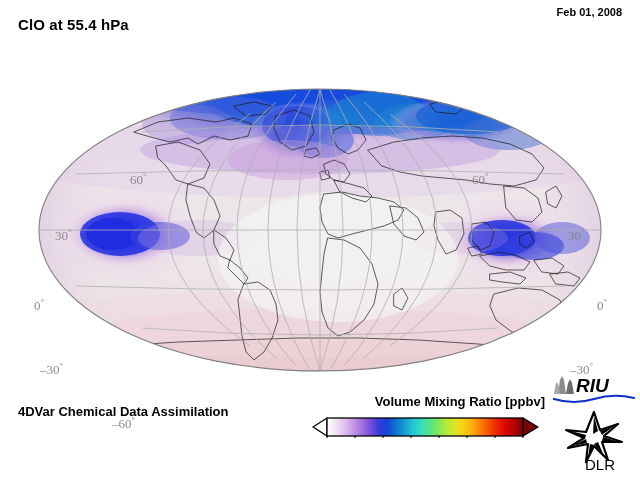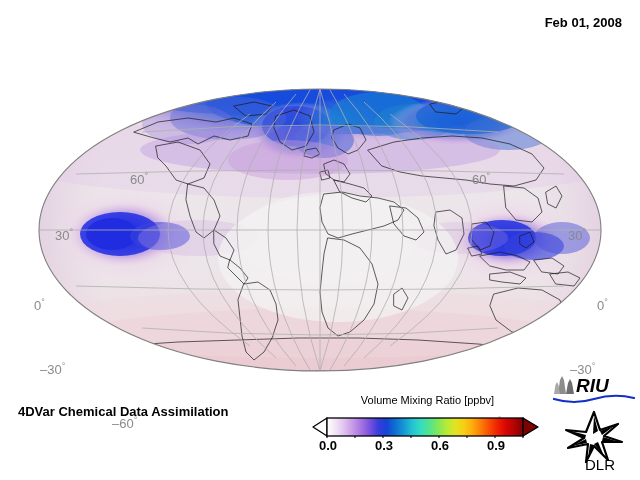--- a/index.html
+++ b/index.html
@@ -25,22 +25,22 @@
   }
   .title-line {
     font-size: 15px;
     font-weight: bold;
     letter-spacing: 0.1px;
     white-space: nowrap;
   }
   #header-date {
     position: absolute;
     right: 18px;
-    top: 15px;
-    font-size: 13px;
+    top: 6px;
+    font-size: 11px;
     font-weight: bold;
     white-space: nowrap;
     padding-left: 15px;
   }
 
   
   #map-panel {
     position: absolute;
     left: 0px;
     top: 78px;
@@ -57,21 +57,21 @@
   #map-svg {
     display: block;
   }
 
   
   .grat-label {
     position: absolute;
     font-size: 13px;
     color: #8a8a8a;
     white-space: nowrap;
-    font-family: Liberation Sans, sans-serif;
+    font-family: Liberation Serif, serif;
   }
   .grat-label .deg {
     font-size: 9px;
     vertical-align: super;
   }
 
   
   #footer-text-block {
     position: absolute;
     left: 18px;
@@ -90,23 +90,23 @@
     left: 310px;
     top: 394px;
     width: 235px;
     height: 80px;
   }
   #colorbar-title {
     position: absolute;
     left: 0;
     top: 0;
     width: 235px;
-    text-align: center;
-    font-size: 11px;
-    font-weight: normal;
+    text-align: right;
+    font-size: 13px;
+    font-weight: bold;
     white-space: nowrap;
   }
   #colorbar-graphic {
     position: absolute;
     left: 0;
     top: 22px;
   }
   #colorbar-ticklabels {
     position: absolute;
     left: 0;
@@ -135,20 +135,21 @@
     left: 560px;
     top: 410px;
     width: 76px;
     height: 62px;
   }
 </style>
 </head>
 <body>
 
 <div id="header-title-block">
+  <div class="title-line">ClO at 55.4 hPa</div>
 </div>
 <div id="header-date">Feb 01, 2008</div>
 
 <div id="map-panel">
 
   <div id="map-globe-wrap">
     <svg id="map-svg" width="564" height="284" viewBox="0 0 564 284">
       <defs>
         <clipPath id="globeClip">
           <ellipse cx="282" cy="142" rx="281" ry="141"></ellipse>
@@ -414,26 +415,20 @@
       <line x1="45" y1="20" x2="45" y2="24"></line>
       <line x1="73" y1="20" x2="73" y2="25"></line>
       <line x1="101" y1="20" x2="101" y2="24"></line>
       <line x1="129" y1="20" x2="129" y2="25"></line>
       <line x1="157" y1="20" x2="157" y2="24"></line>
       <line x1="185" y1="20" x2="185" y2="25"></line>
       <line x1="213" y1="20" x2="213" y2="24"></line>
     </g>
   </svg>
 
-  <div id="colorbar-ticklabels">
-    <span class="cb-ticklabel" style="left:18px;">0.0</span>
-    <span class="cb-ticklabel" style="left:74px;">0.3</span>
-    <span class="cb-ticklabel" style="left:130px;">0.6</span>
-    <span class="cb-ticklabel" style="left:186px;">0.9</span>
-  </div>
 </div>
 
 <svg id="riu-logo" viewBox="0 0 84 34">
 
   <g>
     <path d="M6 22 L8 8 L10 4 L12 8 L14 22 Z" fill="#8c8c8c"></path>
     <path d="M14 22 L16 11 L18 7 L20 11 L22 22 Z" fill="#6e6e6e"></path>
     <path d="M2 22 L3.5 13 L5 10 L6.5 13 L8 22 Z" fill="#a8a8a8"></path>
   </g>
 

